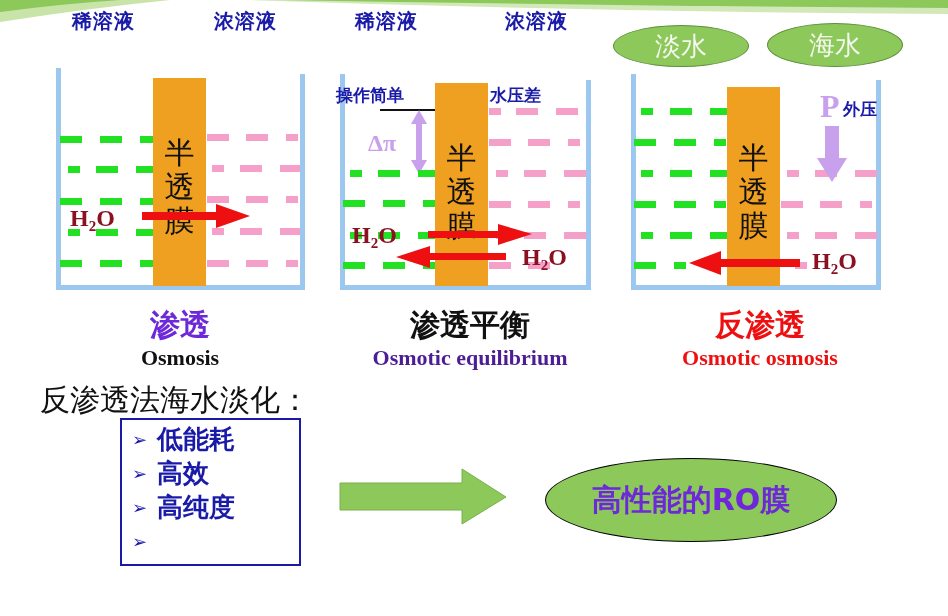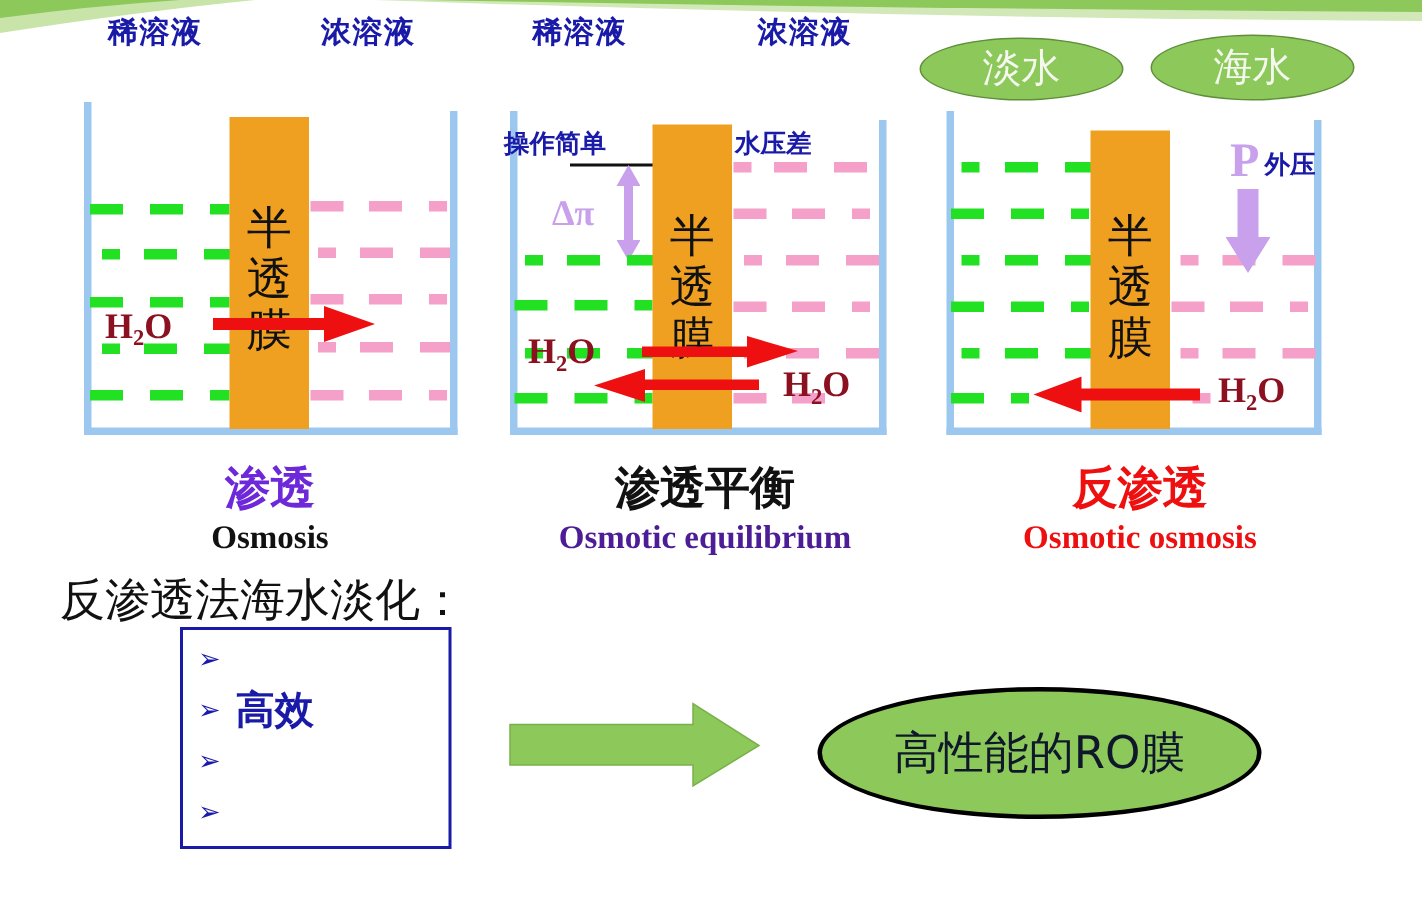--- a/index.html
+++ b/index.html
@@ -15,21 +15,21 @@
   .dash.g { background:#22e022; }
   .dash.p { background:#f4a0c8; }
   .h2o { position:absolute; font-family:"Liberation Serif", serif; font-weight:bold; color:#8b1020; font-size:24px; white-space:nowrap; }
   .h2o sub { font-size:15px; vertical-align:-5px; }
   .caption-cn { position:absolute; font-size:30px; font-weight:bold; text-align:center; white-space:nowrap; }
   .caption-en { position:absolute; font-family:"Liberation Serif", serif; font-weight:bold; font-size:22px; text-align:center; white-space:nowrap; }
   .pill { position:absolute; background:#8cc85a; border:1px solid #5f8f3a; border-radius:50%; color:#f4f8ee; font-size:26px; text-align:center; }
   .features { position:absolute; border:2px solid #1a1aa8; background:#fff; }
   .feat-item { display:flex; align-items:center; height:34px; color:#1a1aa8; font-size:26px; font-weight:bold; white-space:nowrap; }
   .feat-bullet { font-size:18px; margin-right:10px; color:#1a1aa8; }
-  .ro-ellipse { position:absolute; background:#8cc85a; border:3px solid #000000; border-radius:50%; color:#0f172a; font-size:30px; font-weight:normal; display:flex; align-items:center; justify-content:center; }
+  .ro-ellipse { position:absolute; background:#8cc85a; border:1px solid #000000; border-radius:50%; color:#6d28d9; font-size:30px; font-weight:bold; display:flex; align-items:center; justify-content:center; }
 </style>
 </head>
 <body>
 
 <svg class="swoosh" style="left:0;top:0" width="948" height="30" viewBox="0 0 948 30">
   <path d="M0 0 L170 0 Q90 8 0 22 Z" fill="#c8e4a8"></path>
   <path d="M0 0 L120 0 Q60 4 0 12 Z" fill="#8cc85a"></path>
   <path d="M250 0 L948 0 L948 14 Q600 12 250 0 Z" fill="#d2e8b8"></path>
   <path d="M280 0 L948 0 L948 8 Q620 6 280 0 Z" fill="#8cc85a"></path>
 </svg>
@@ -220,27 +220,29 @@
 
   <div class="caption-cn" style="left:680px;top:305px;width:160px;color:#ee1010">反渗透</div>
   <div class="caption-en" style="left:650px;top:345px;width:220px;color:#ee1010">Osmotic osmosis</div>
 </div>
 
 <div class="abs" style="left:40px;top:380px;font-size:30px;color:#111;white-space:nowrap">反渗透法海水淡化：</div>
 
 <div class="features" style="left:120px;top:418px;width:181px;height:148px;padding:2px 0 0 10px;box-sizing:border-box">
   <div class="feat-item">
       <span class="feat-bullet">➢</span>
+      <span>低能耗</span>
     </div>
   <div class="feat-item">
       <span class="feat-bullet">➢</span>
       <span>高效</span>
     </div>
   <div class="feat-item">
       <span class="feat-bullet">➢</span>
+      <span>高纯度</span>
     </div>
   <div class="feat-item">
       <span class="feat-bullet">➢</span>
     </div>
 </div>
 
 <svg class="abs" style="left:339px;top:468px" width="170" height="58">
   <polygon points="1,15 123,15 123,1 167,29 123,56 123,42 1,42" fill="#8cc85a" stroke="#7ab048" stroke-width="1"></polygon>
 </svg>
 

